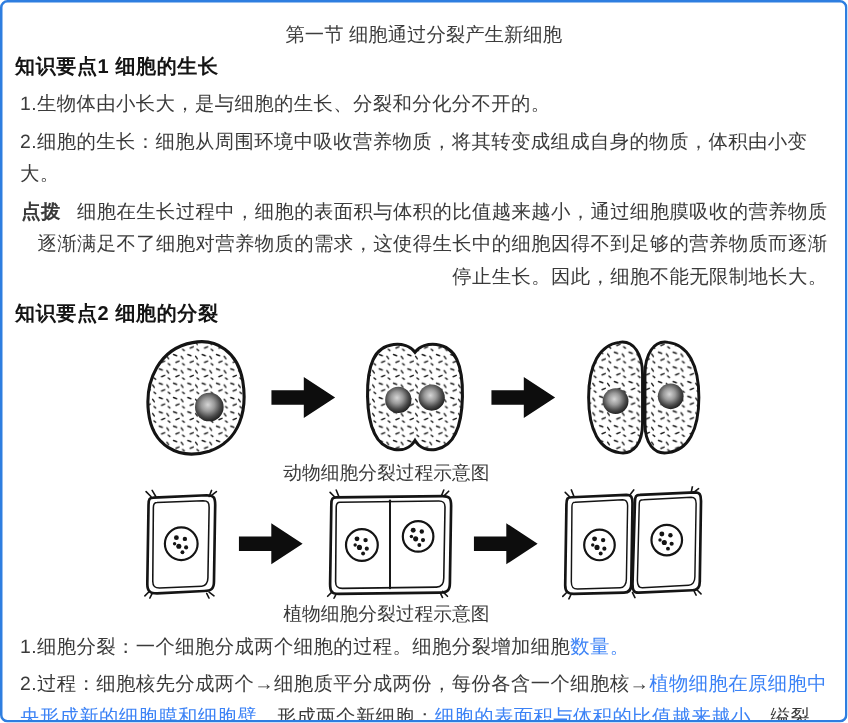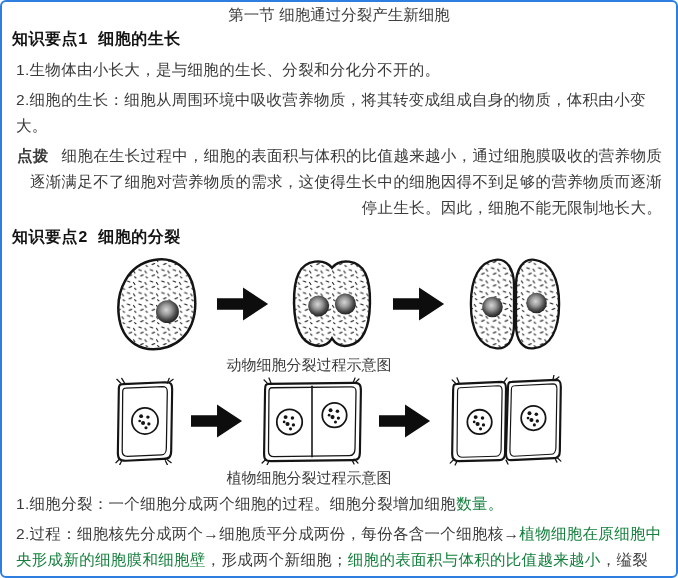--- a/index.html
+++ b/index.html
@@ -1,24 +1,24 @@
 <!DOCTYPE html>
 <html lang="zh"><head>
 <meta charset="utf-8">
 <style>
   html,body{margin:0;padding:0;background:#fff;}
   body{width:678px;height:578px;font-family:"Liberation Sans","DejaVu Sans",sans-serif;}
   .page{box-sizing:border-box;width:678px;height:578px;border:2px solid #2e7ee0;border-radius:6px;
-        padding:0 10px 4px 10px;overflow:hidden;background:#fff;}
+        padding:14px 10px 4px 10px;overflow:hidden;background:#fff;}
   .title{text-align:center;font-size:15.5px;color:#3d3d3d;line-height:25px;}
-  .heading{font-size:16px;font-weight:bold;color:#141414;line-height:26px;letter-spacing:.5px;font-family:Liberation Mono, monospace;}
+  .heading{font-size:16px;font-weight:bold;color:#141414;line-height:26px;letter-spacing:.5px;}
   p.body{margin:4px;font-size:15.5px;color:#3a3a3a;line-height:26px;letter-spacing:.3px;}
   .tip{color:#2e635c;text-align:right;}
   .tip-label{font-weight:bold;margin-right:13px;}
-  .red{color:#15803d;text-align:right;}
+  .red{color:#3b82f6;text-align:right;}
   .diagram-row{display:flex;align-items:center;justify-content:center;gap:19px;margin-top:3px;}
   .diagram-row.plant{gap:14px;margin-top:1px;}
   .caption{text-align:center;font-size:15px;color:#3a3a3a;line-height:19px;margin:1px 0 1px -60px;}
   svg{display:block;}
 </style>
 </head>
 <body>
 
 <div class="page">
 

